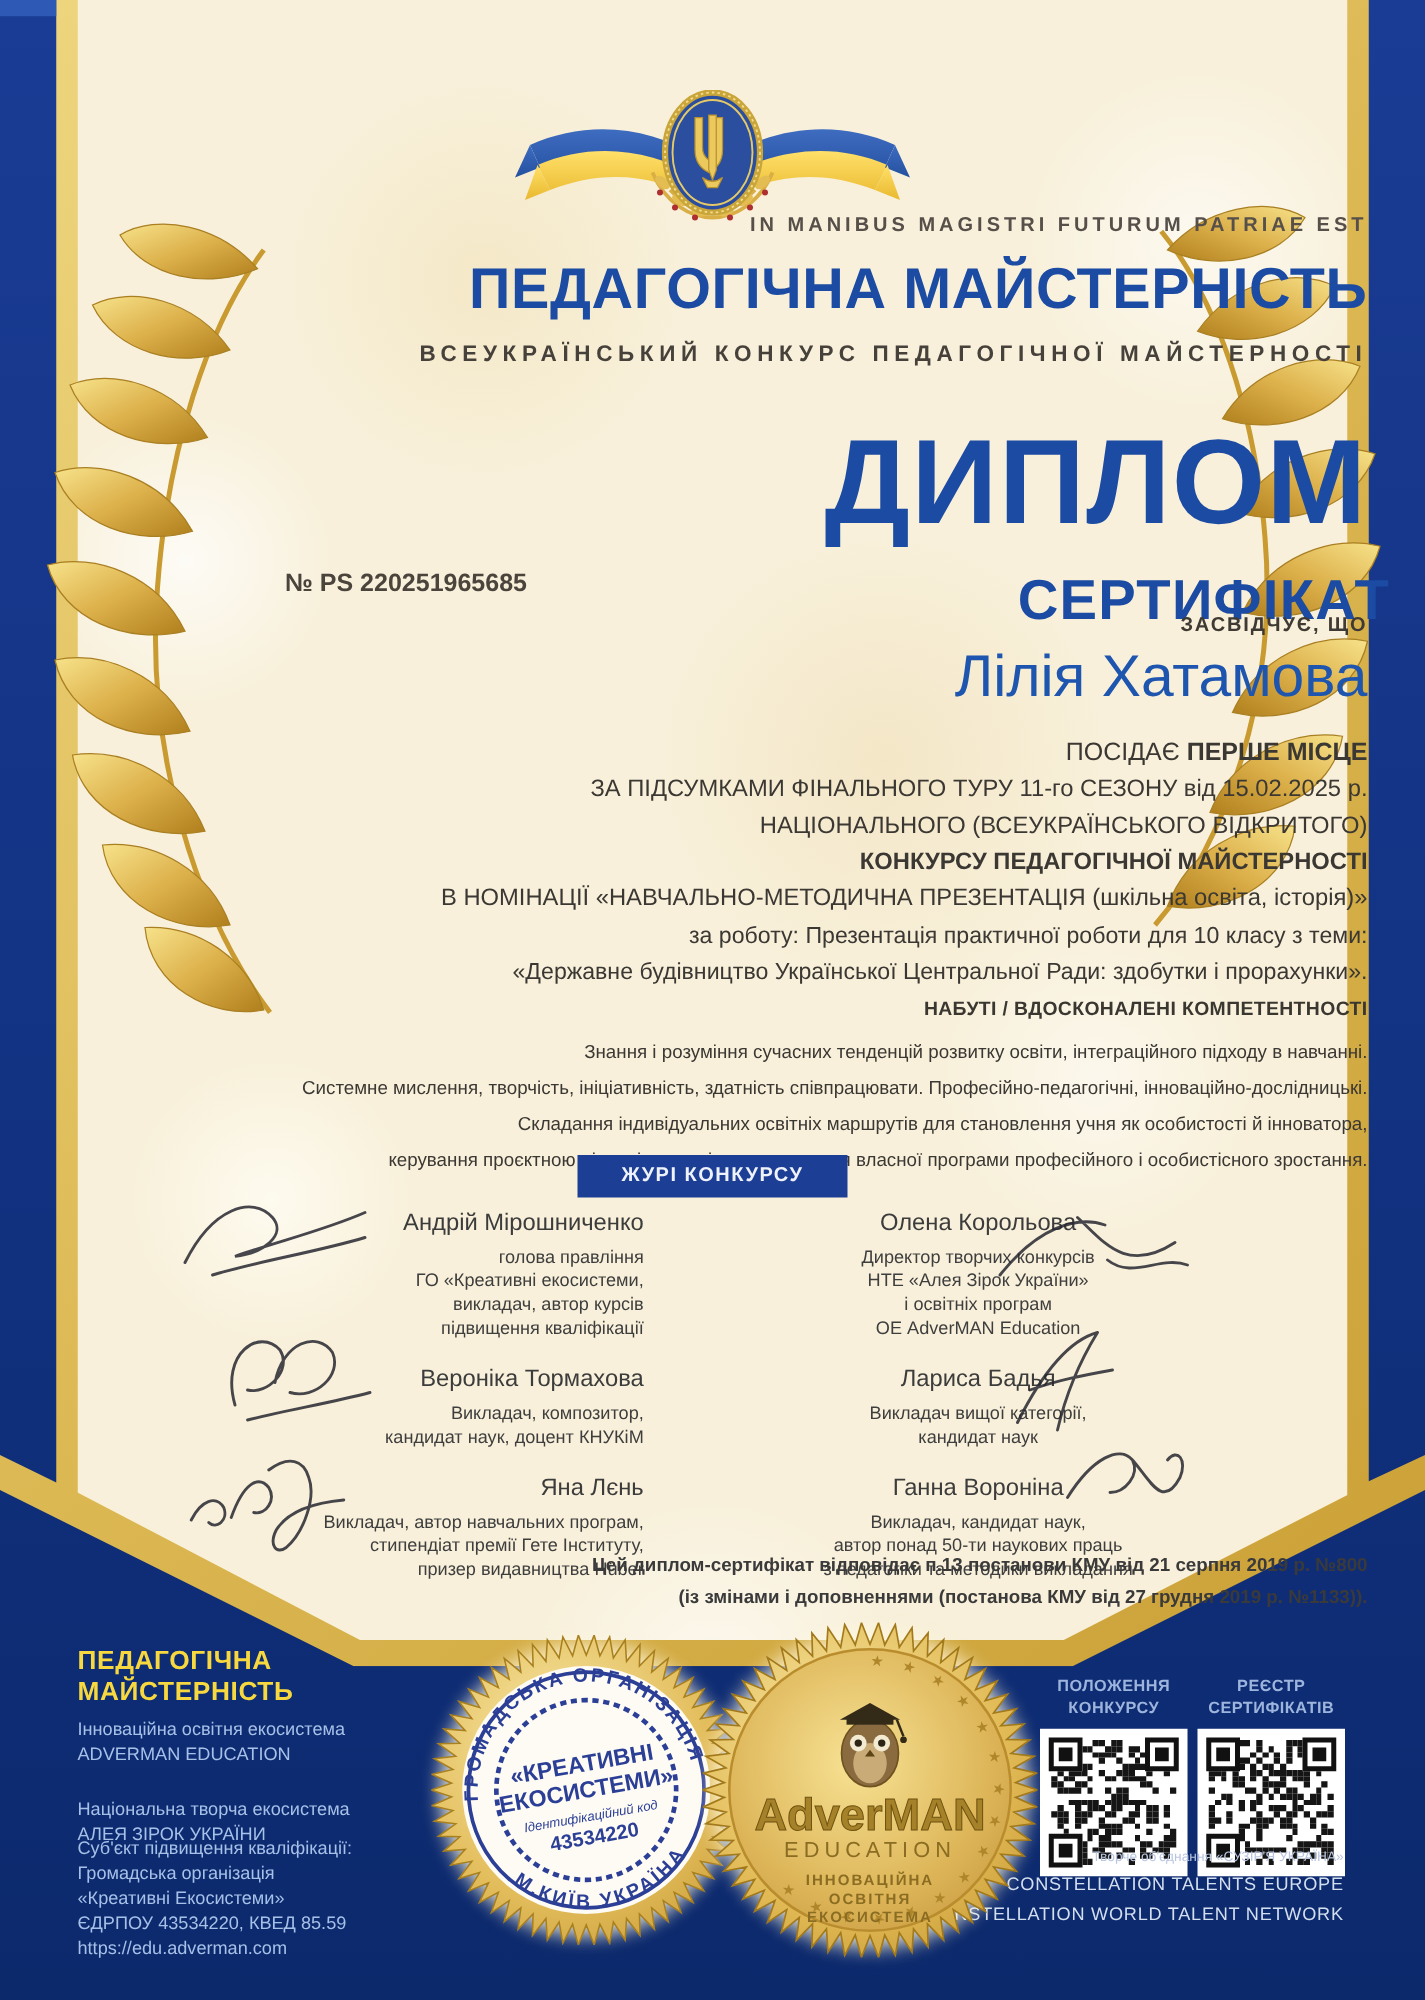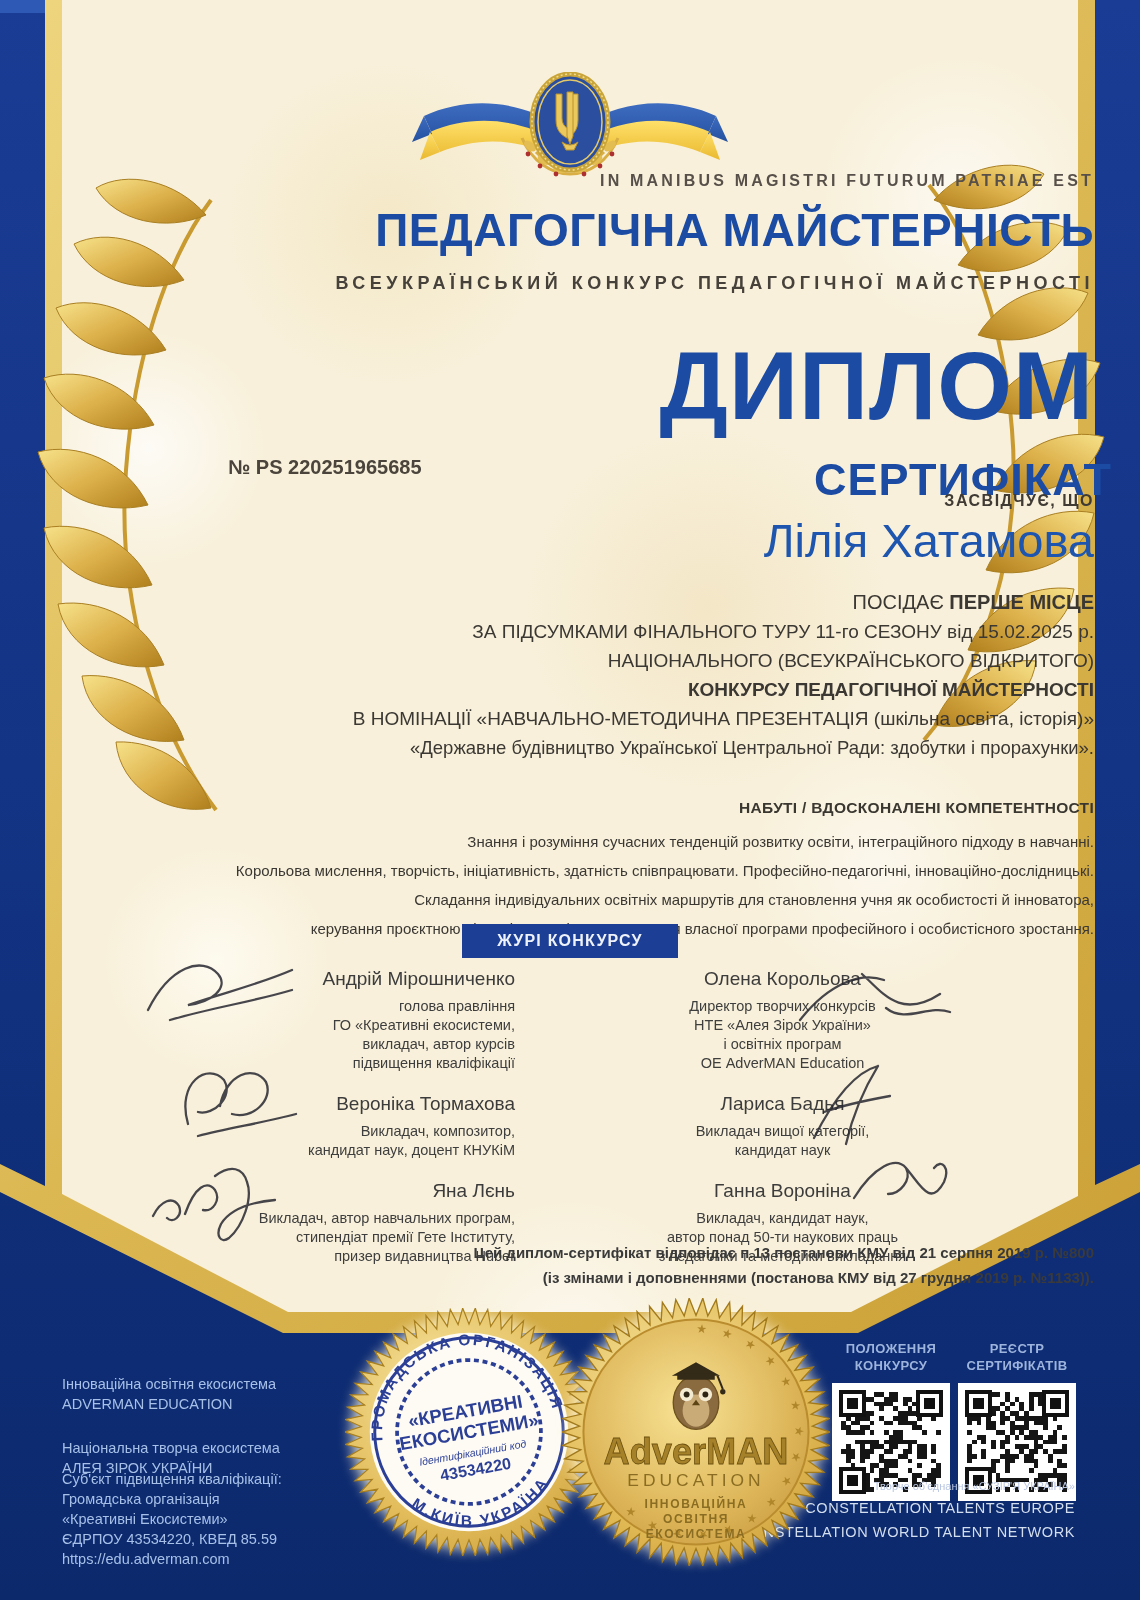--- a/index.html
+++ b/index.html
@@ -184,27 +184,28 @@
   <div class="abs cert-number">№ PS 220251965685</div>
   <div class="abs ctr certifies">ЗАСВІДЧУЄ, ЩО</div>
   <div class="abs ctr recipient">Лілія Хатамова</div>
 
   <div class="abs ctr award">
     <div class="l1"><span>ПОСІДАЄ </span><b>ПЕРШЕ МІСЦЕ</b></div>
     <div>ЗА ПІДСУМКАМИ ФІНАЛЬНОГО ТУРУ 11-го СЕЗОНУ від 15.02.2025 р.</div>
     <div>НАЦІОНАЛЬНОГО (ВСЕУКРАЇНСЬКОГО ВІДКРИТОГО)</div>
     <div><b>КОНКУРСУ ПЕДАГОГІЧНОЇ МАЙСТЕРНОСТІ</b></div>
     <div>В НОМІНАЦІЇ «НАВЧАЛЬНО-МЕТОДИЧНА ПРЕЗЕНТАЦІЯ (шкільна освіта, історія)»</div>
+    <div class="l6">за роботу: Презентація практичної роботи для 10 класу з теми:</div>
     <div class="l7">«Державне будівництво Української Центральної Ради: здобутки і прорахунки».</div>
   </div>
 
   <div class="abs ctr comp-head">НАБУТІ / ВДОСКОНАЛЕНІ КОМПЕТЕНТНОСТІ</div>
   <div class="abs ctr comp-lines">
     <div>Знання і розуміння сучасних тенденцій розвитку освіти, інтеграційного підходу в навчанні.</div>
-    <div>Корольова мислення, творчість, ініціативність, здатність співпрацювати. Професійно-педагогічні, інноваційно-дослідницькі.</div>
+    <div>Системне мислення, творчість, ініціативність, здатність співпрацювати. Професійно-педагогічні, інноваційно-дослідницькі.</div>
     <div>Складання індивідуальних освітніх маршрутів для становлення учня як особистості й інноватора,</div>
     <div>керування проєктною діяльністю учнів, проєктування власної програми професійного і особистісного зростання.</div>
   </div>
 
   <div class="abs jury-badge"><span>ЖУРІ КОНКУРСУ</span></div>
   <div class="abs jury-grid">
     <div class="jc r">
       <div class="jname">Андрій Мірошниченко</div>
       <div class="jrole">голова правління
 ГО «Креативні екосистеми,
@@ -257,20 +258,22 @@
   <svg class="sig" style="left:145px;top:1146px" width="140" height="102" viewBox="0 0 140 102">
     <path d="M8,70 C16,54 28,50 34,60 C38,70 28,78 22,72 M40,68 C50,40 62,34 70,44 C76,54 68,66 58,64 M70,30 C86,18 98,22 102,36 C108,52 98,80 84,92 C76,98 70,90 76,78 C86,62 108,56 130,54"></path>
   </svg>
   <svg class="sig" style="left:842px;top:1136px" width="110" height="100" viewBox="0 0 110 100">
     <path d="M12,62 C32,30 54,20 64,32 C70,44 58,58 46,58 M64,32 C78,48 88,72 102,46 C108,32 100,22 92,32"></path>
   </svg>
 
   <div class="abs ctr legal">Цей диплом-сертифікат відповідає п.13 постанови КМУ від 21 серпня 2019 р. №800
 (із змінами і доповненнями (постанова КМУ від 27 грудня 2019 р. №1133)).</div>
 
+  <div class="abs fb-title">ПЕДАГОГІЧНА
+МАЙСТЕРНІСТЬ</div>
   <div class="abs fb-p fb-p1">Інноваційна освітня екосистема
 ADVERMAN EDUCATION</div>
   <div class="abs fb-p fb-p2">Національна творча екосистема
 АЛЕЯ ЗІРОК УКРАЇНИ</div>
   <div class="abs fb-p fb-p3">Суб'єкт підвищення кваліфікації:
 Громадська організація
 «Креативні Екосистеми»
 ЄДРПОУ 43534220, КВЕД 85.59
 https://edu.adverman.com</div>
 

